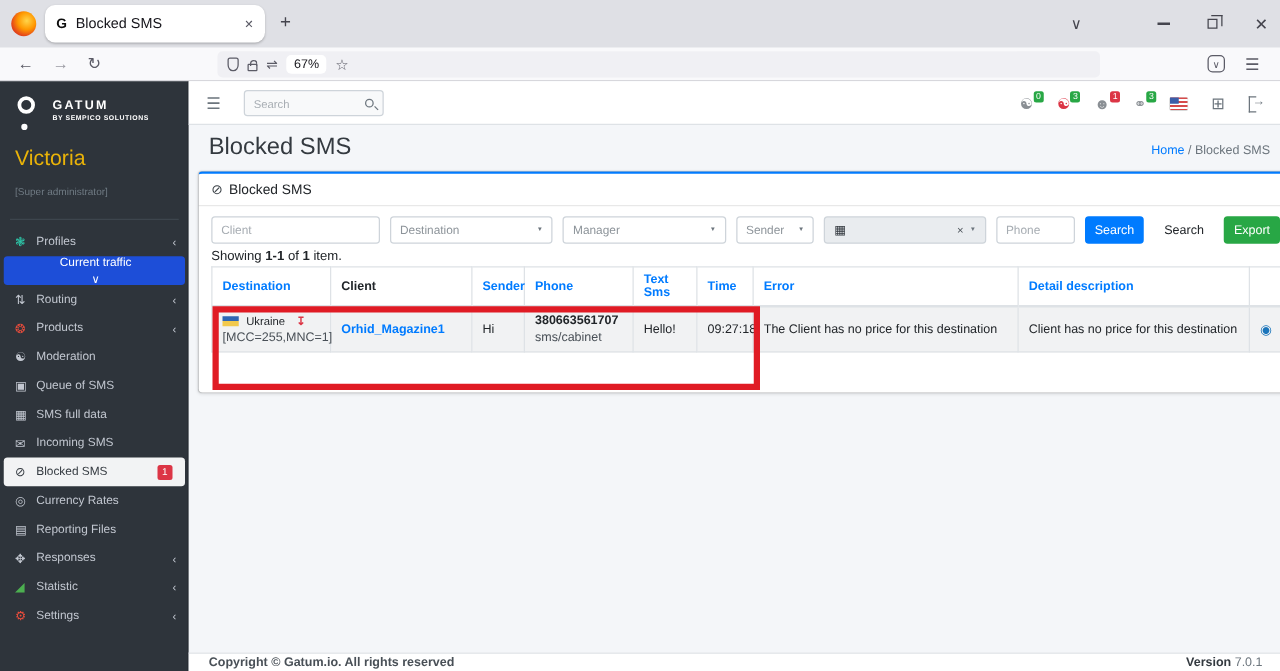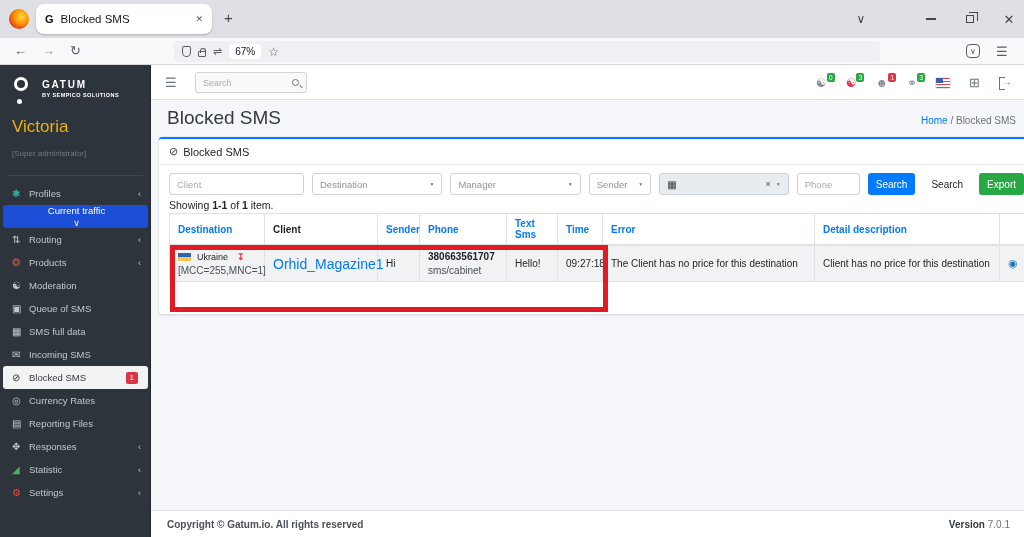--- a/index.html
+++ b/index.html
@@ -110,28 +110,28 @@
   .showing { margin-top:4px; font-size:10.5px; color:#212529; }
 
   table { width:100%; border-collapse:collapse; table-layout:fixed; margin-top:2px; }
   th { font-size:10px; text-align:left; padding:4px 8px; border:1px solid #dee2e6; border-bottom:2px solid #dee2e6; color:#007bff; font-weight:700; background:#fff; }
   th.plain { color:#212529; }
   td { font-size:10px; padding:5px 8px; border:1px solid #dee2e6; background:#f1f2f3; color:#212529; vertical-align:middle; }
   .dest-top { display:flex; align-items:center; font-size:9px; }
   .flag-ua { width:13px; height:8px; background:linear-gradient(#2f66b3 50%, #f2c94c 50%); display:inline-block; margin-right:6px; flex:none; }
   .dl { color:#dc3545; margin-left:9px; font-size:9px; font-weight:700; }
   .sub { font-size:10px; color:#495057; margin-top:3px; }
-  .client-link { color:#007bff; font-weight:400; font-size:14px; text-decoration:none;margin-top:45px; }
+  .client-link { color:#007bff; font-weight:700; font-size:10px; text-decoration:none;margin-top:45px; }
   .phone-b { font-weight:700; }
   .eye-i { color:#1b75bb; font-size:11px; }
   td.center { text-align:center; }
 
   .red-annot { position:absolute; left:19px; top:145px; width:438px; height:67px; border:5px solid #e01b24; z-index:6; pointer-events:none; }
 
-  .footerbar { position:absolute; left:0; right:0; bottom:0; height:27px; background:#fff; border-top:1px solid #dee2e6; display:flex; align-items:center; justify-content:space-between; padding:0 14px 0 16px; }
+  .footerbar { position:absolute; left:0; right:0; bottom:0; height:15px; background:#fff; border-top:1px solid #dee2e6; display:flex; align-items:center; justify-content:space-between; padding:0 14px 0 16px; }
   .copy { font-size:10px; font-weight:700; color:#495057; }
   .ver { font-size:10px; color:#6c757d; }
   .ver b { color:#343a40; }
 </style>
 </head>
 <body>
 
 <div class="stage">
 
   <div class="tabbar">

